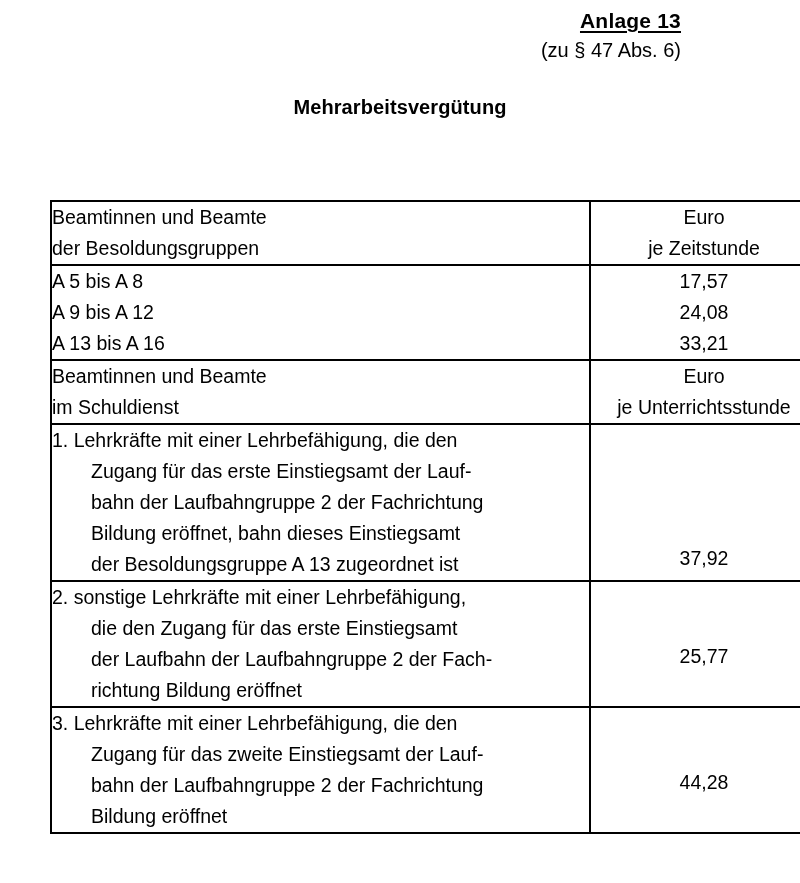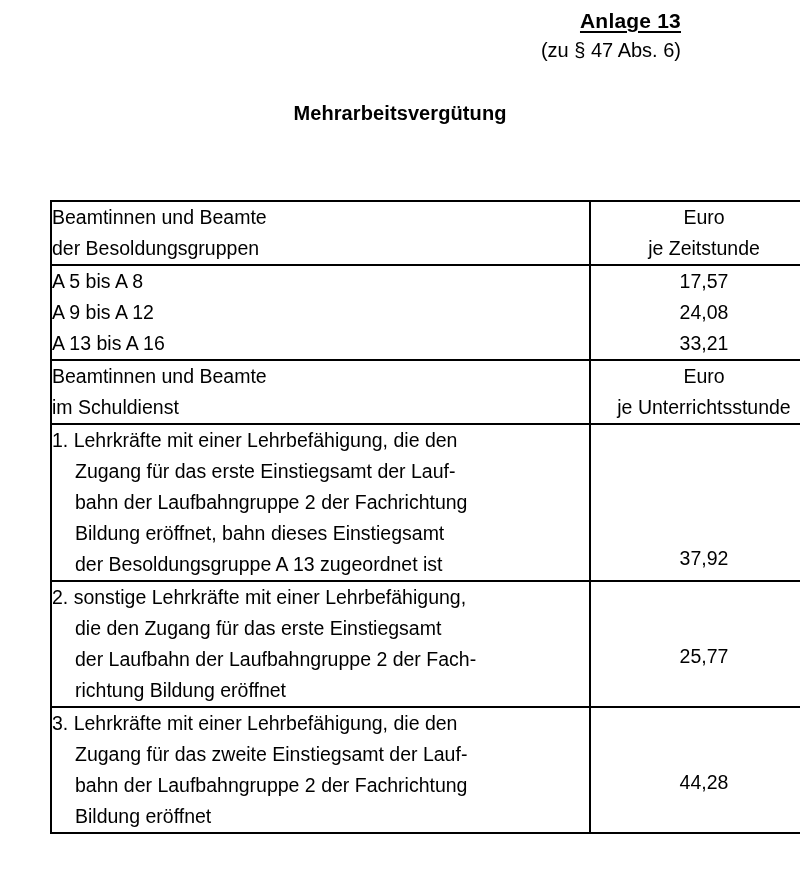--- a/index.html
+++ b/index.html
@@ -42,21 +42,21 @@
   .anlage-ref {
     font-size: 20px;
     font-weight: normal;
     margin-top: 9px;
     display: block;
   }
 
   
   .main-title {
     position: absolute;
-    top: 102px;
+    top: 96px;
     left: 0;
     width: 800px;
     text-align: center;
     font-size: 20px;
     font-weight: bold;
     letter-spacing: 0.1px;
   }
   .valid-from {
     position: absolute;
     top: 146px;
@@ -95,21 +95,21 @@
   .cell-val.bottom {
     vertical-align: bottom;
     padding-bottom: 6px;
   }
   .cell-val.near-bottom {
     vertical-align: bottom;
     padding-bottom: 34px;
   }
 
   .line { display: block; white-space: pre; }
-  .line.indent { padding-left: 23px; }
+  .line.indent { padding-left: 39px; }
 
   .val-line { display: block; white-space: pre; }
 </style>
 </head>
 <body>
 
 <div class="page">
 
   <div class="doc-header">
     <span class="anlage-title">Anlage 13</span>

